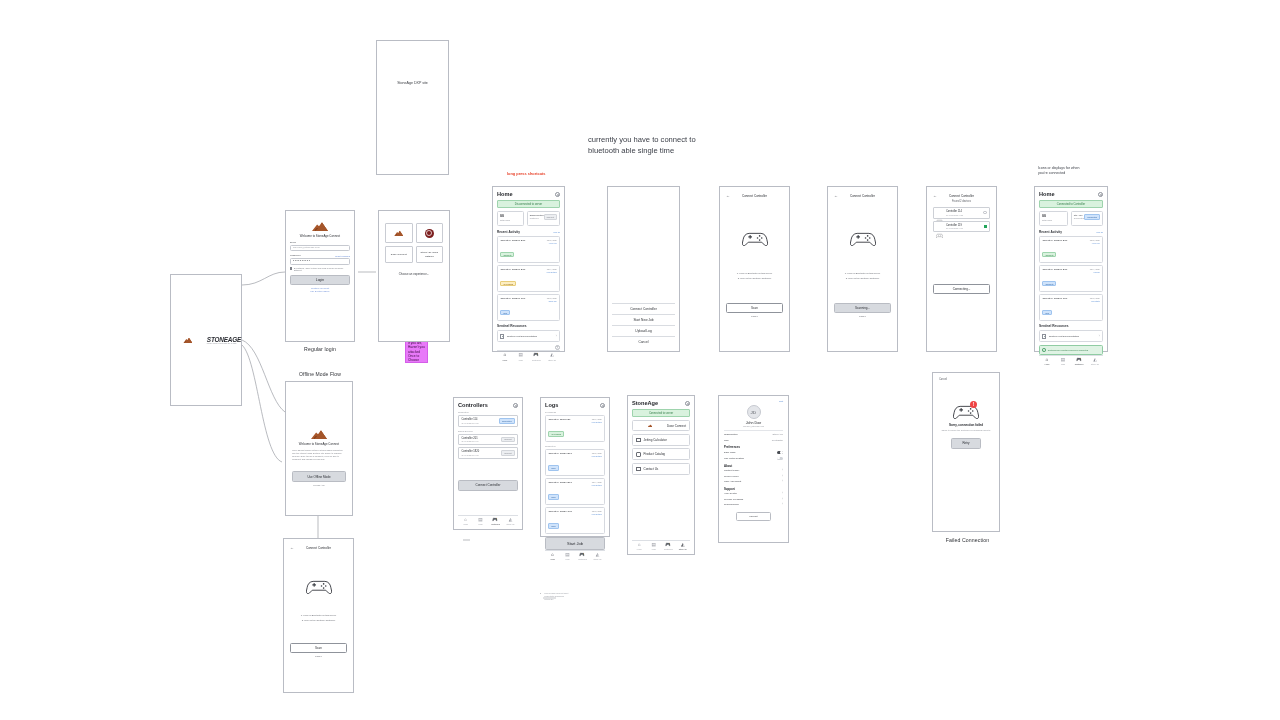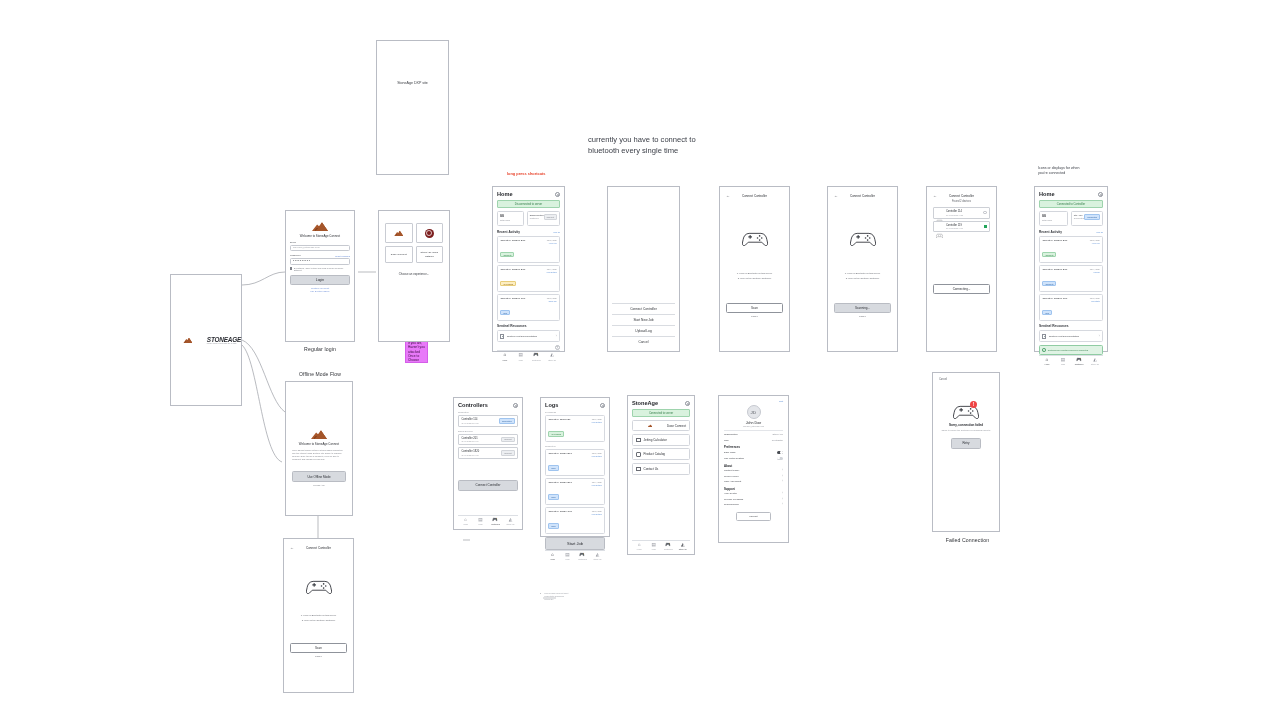--- a/index.html
+++ b/index.html
@@ -201,21 +201,21 @@
     <path d="M242 285 C 262 285, 268 272, 285 272" stroke="#9b9ea5" stroke-width="0.7" fill="none"></path>
     <path d="M242 340 C 262 348, 268 400, 285 412" stroke="#9b9ea5" stroke-width="0.7" fill="none"></path>
     <path d="M242 345 C 258 360, 262 455, 282 462" stroke="#9b9ea5" stroke-width="0.7" fill="none"></path>
     <path d="M318 516 L 318 538" stroke="#9b9ea5" stroke-width="0.7" fill="none"></path>
     <path d="M358 272 L 376 272" stroke="#9b9ea5" stroke-width="0.7" fill="none"></path>
     <path d="M463 540 L 470 540" stroke="#9b9ea5" stroke-width="0.7" fill="none"></path>
     <path d="M543 598 L 556 598" stroke="#9b9ea5" stroke-width="0.6" fill="none"></path>
   </svg>
 
   <div class="annot" style="left:588px; top:134px; white-space:pre;">currently you have to connect to
-bluetooth every single time</div>
+bluetooth able single time</div>
   <div class="annot red" style="left:507px; top:171px;">long press shortcuts</div>
   <div class="annot" style="left:1038px; top:166px; font-size:3.6px; white-space:pre;">Icons or displays for when
 you're connected</div>
   <div class="sticky" style="left:405px; top:338px; width:23px; height:25px;">If you are, Haven't you attacked Once to Choose</div>
 
   <div style="position:absolute; left:540px; top:592px; font-size:2px; color:#6a6d74; line-height:1.4;">
     <div style="display:flex; gap:3px;">
       <span>1</span>
       <span style="color:#9a9da4;">Lorem ipsum dolor sit amet<br>consectetur adipiscing<br>elit sed do</span>
     </div>

